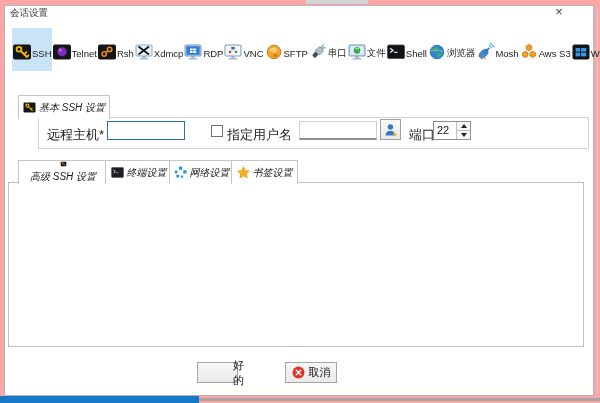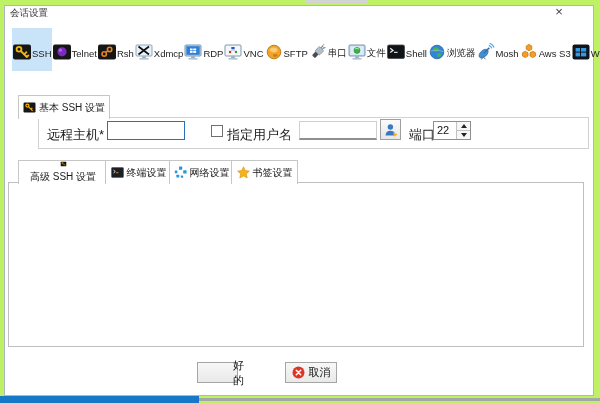--- a/index.html
+++ b/index.html
@@ -1,30 +1,30 @@
 <!DOCTYPE html>
 <html><head>
 <meta charset="utf-8">
 <style>
   html,body{margin:0;padding:0;}
   body{font-family:"Liberation Sans","DejaVu Sans",sans-serif;background:#fff;}
-  .screen{position:relative;width:600px;height:403px;background:#bef264;overflow:hidden;}
+  .screen{position:relative;width:600px;height:403px;background:#fca5a5;overflow:hidden;}
   .abs{position:absolute;}
   
   .dialog{left:4px;top:5px;width:588px;height:389px;background:#fff;border:1px solid #aeb6c2;}
   .dlg-title{left:10px;top:7px;font-size:9.5px;color:#3a3a3a;}
   .close-btn{left:551px;top:4px;width:16px;height:16px;text-align:center;font-size:13px;line-height:16px;color:#444;cursor:pointer;}
   
   .session-row{left:12px;top:28px;width:562px;height:43px;display:flex;}
   .s-item{flex:1 1 0;display:flex;flex-direction:row;align-items:center;padding-top:4px;cursor:pointer;}
   .s-item.selected{background:#c9e3f8;}
   .s-label{font-size:9.5px;color:#222;margin-top:3px;white-space:nowrap;}
   .s-icon{width:20px;height:20px;}
   
-  .tab{background:#fff;border:1px solid #c6c6c6;border-bottom:none;display:flex;align-items:center;justify-content:center;gap:3px;font-size:10px;color:#1a1a1a;white-space:nowrap;z-index:2;cursor:pointer;}
+  .tab{background:#fff;border:1px solid #c6c6c6;border-bottom:none;display:flex;align-items:center;justify-content:center;gap:3px;font-size:10px;color:#1a1a1a;white-space:nowrap;z-index:2;cursor:pointer;font-style:italic;}
   .tab-basic{left:18px;top:95px;width:90px;height:23px;}
   .groupbox{left:38px;top:117px;width:549px;height:30px;border:1px solid #d2d2d2;z-index:1;}
   .panel{left:8px;top:182px;width:574px;height:163px;border:1px solid #bfbfbf;background:#fff;z-index:1;}
   .tab-adv{left:18px;top:160px;width:88px;height:23px;flex-direction:column;}
   .tab-term{left:105px;top:160px;width:65px;height:23px;}
   .tab-net{left:169px;top:160px;width:63px;height:23px;}
   .tab-book{left:231px;top:160px;width:65px;height:23px;}
   
   .frm-label{font-size:13px;color:#1c1c1c;white-space:nowrap;}
   .lbl-remote{left:40px;top:126px;width:64px;text-align:right;}

